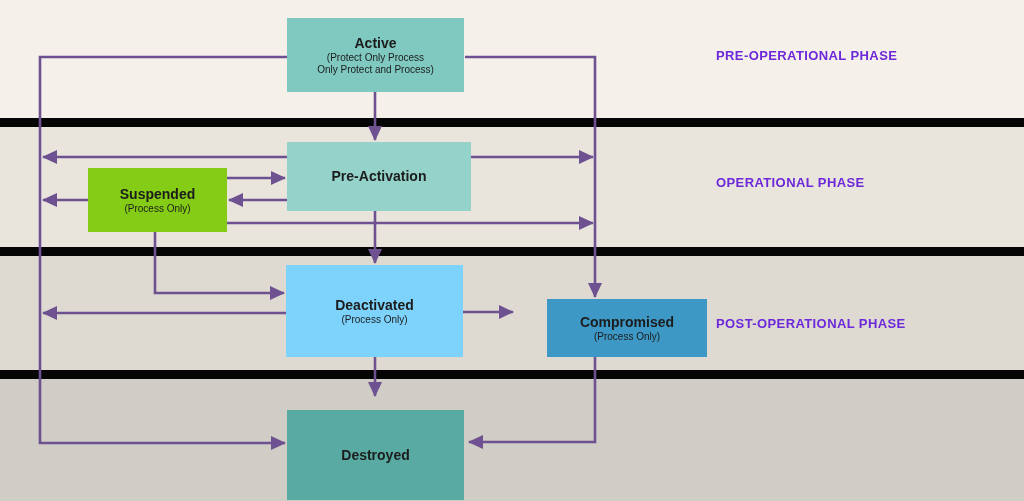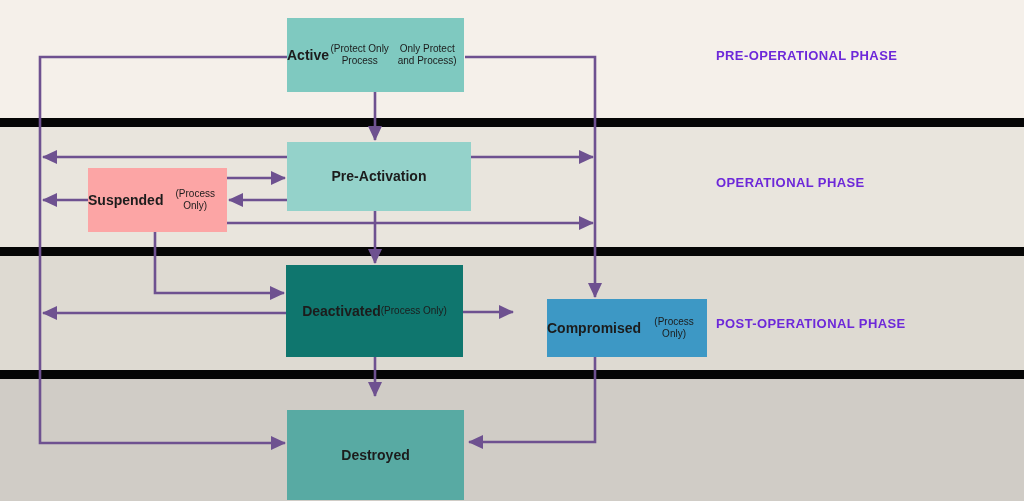--- a/index.html
+++ b/index.html
@@ -23,21 +23,21 @@
   #phase-label-op   { top:175px; }
   #phase-label-post { top:316px; }
   #phase-label-dest { top:430px; }
 
   svg.arrows { position:absolute; left:0; top:0; pointer-events:none; }
   svg.arrows polyline {
     fill:none; stroke:#6e5190; stroke-width:2.6px; stroke-linejoin:miter;
   }
 
   .node {
-    position:absolute; display:flex; flex-direction:row; align-items:center;
+    position:absolute; display:flex; flex-direction:column; align-items:center;
     justify-content:center; text-align:center; color:#1c1c1c;
   }
   .node-title { font-weight:bold; font-size:14px; line-height:1.3; }
   .node-sub   { font-size:10px; line-height:1.22; }
   #node-active       { left:287px; top:18px;  width:177px; height:74px; }
   #node-preactivation{ left:287px; top:142px; width:184px; height:69px; }
   #node-suspended    { left:88px;  top:168px; width:139px; height:64px; }
   #node-deactivated  { left:286px; top:265px; width:177px; height:92px; }
   #node-compromised  { left:515px; top:299px; width:160px; height:58px;margin-left:32px; }
   #node-destroyed    { left:287px; top:398px; width:177px; height:90px; }
@@ -81,26 +81,26 @@
   <div class="node" id="node-active" style="background-color: rgb(127, 201, 192);">
     <div class="node-title">Active</div>
     <div class="node-sub">(Protect Only Process</div>
     <div class="node-sub">Only Protect and Process)</div>
   </div>
 
   <div class="node" id="node-preactivation" style="background-color: rgb(148, 210, 202);">
     <div class="node-title">Pre-Activation</div>
   </div>
 
-  <div class="node" id="node-suspended" style="background-color: #fca5a5; justify-content: space-between;">
+  <div class="node" id="node-suspended" style="background-color: #84cc16;">
     <div class="node-title">Suspended</div>
     <div class="node-sub">(Process Only)</div>
   </div>
 
-  <div class="node" id="node-deactivated" style="background-color: #0f766e;">
+  <div class="node" id="node-deactivated" style="background-color: #7dd3fc;">
     <div class="node-title">Deactivated</div>
     <div class="node-sub">(Process Only)</div>
   </div>
 
   <div class="node" id="node-compromised" style="background-color: rgb(61, 152, 197);">
     <div class="node-title">Compromised</div>
     <div class="node-sub">(Process Only)</div>
   </div>
 
   <div class="node" id="node-destroyed" style="background-color: rgb(88, 170, 163); margin-top: 12px;">

